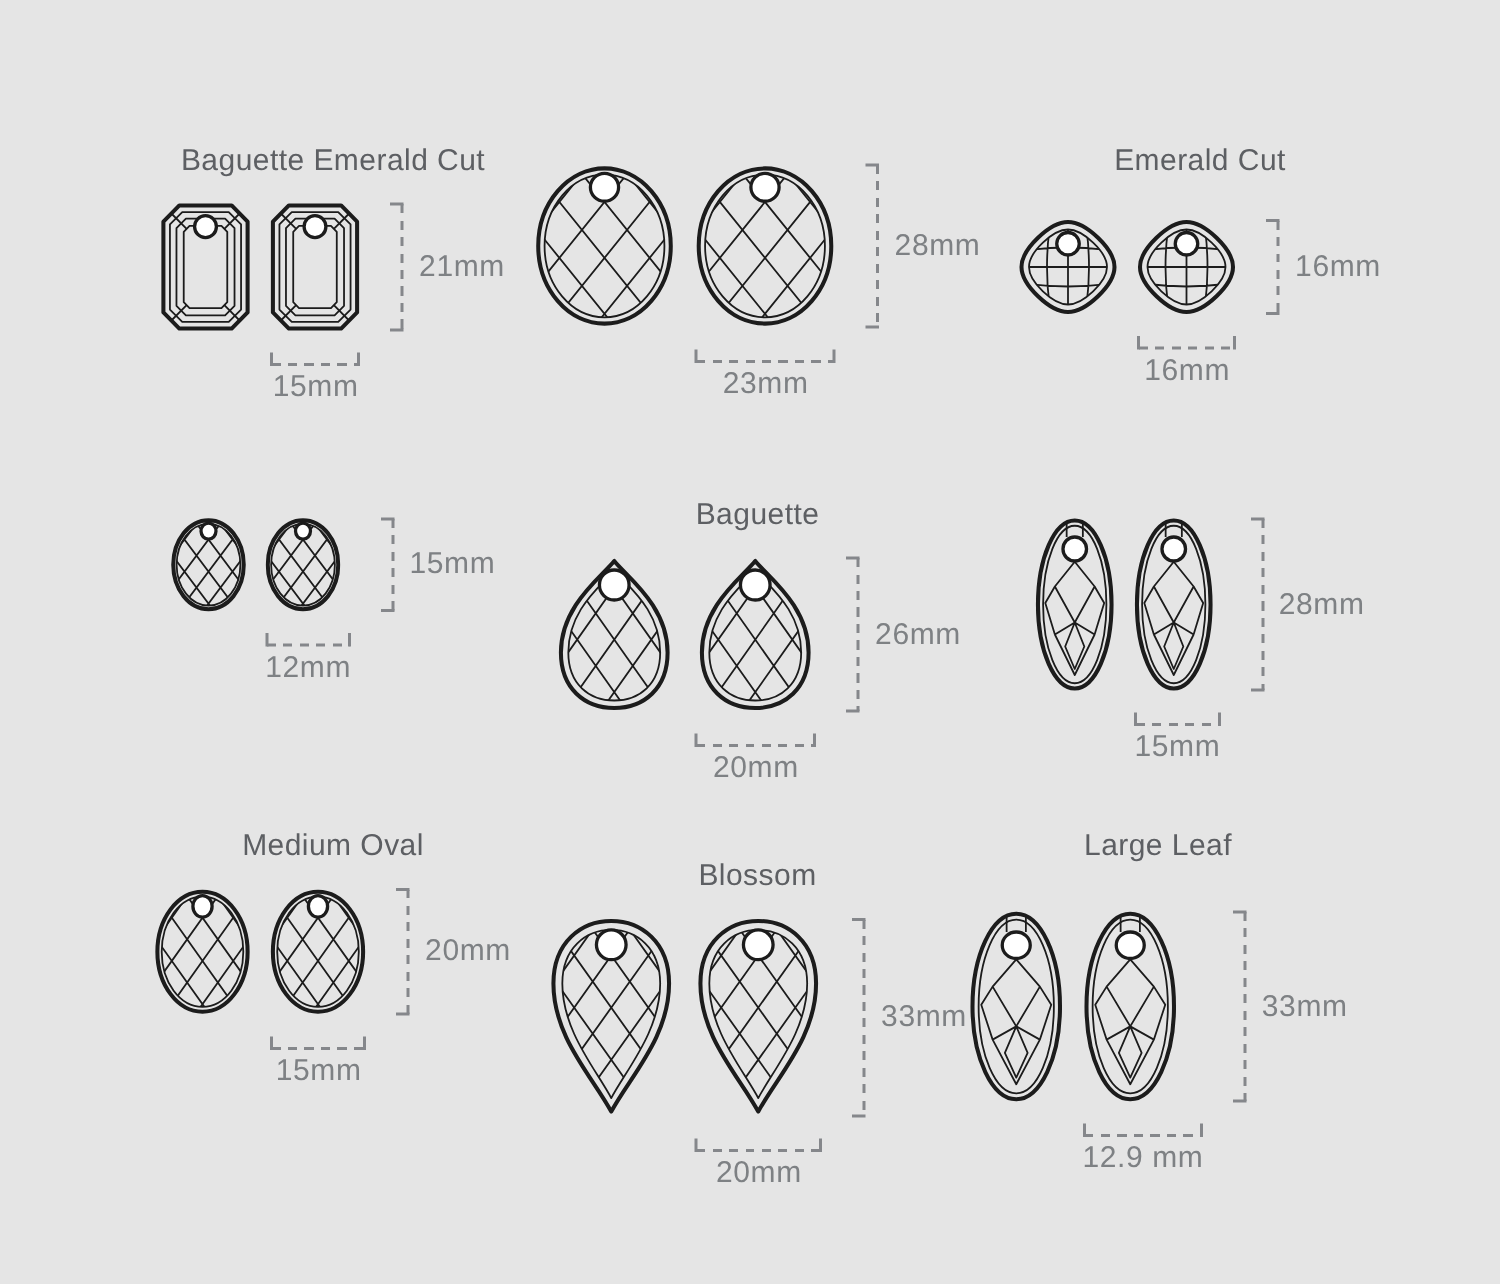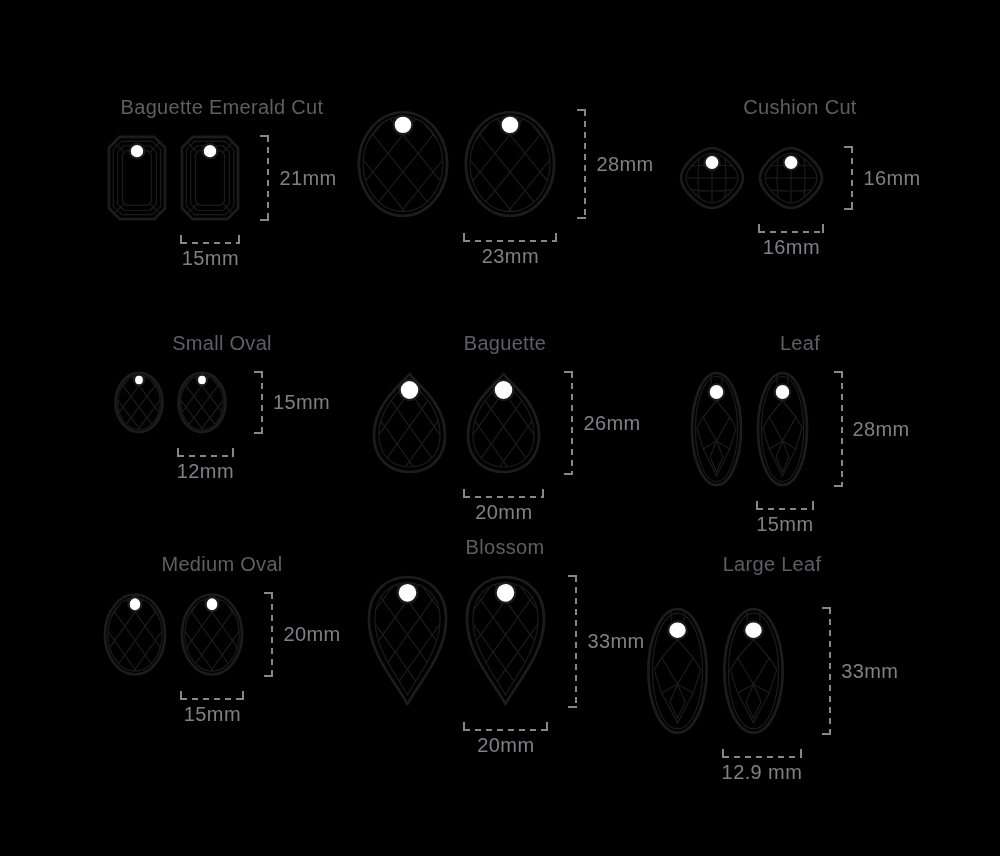--- a/index.html
+++ b/index.html
@@ -1,16 +1,16 @@
 <!DOCTYPE html>
 <html><head>
 <meta charset="utf-8">
 <style>
   html,body{margin:0;padding:0;background:#ffffff;}
-  #canvas{position:relative;width:1000px;height:856px;background:#000000;overflow:hidden;
+  #canvas{position:relative;width:1000px;height:856px;background:#e5e5e5;overflow:hidden;
           font-family:"Liberation Sans",sans-serif;}
   .cell{position:absolute;width:340px;}
   .title{margin:0;text-align:center;font-size:20px;font-weight:400;color:#5d5f63;
          letter-spacing:.3px;line-height:26px;}
   .fig{display:grid;grid-template-columns:auto auto auto auto;grid-template-rows:auto auto auto;
        justify-content:center;align-items:center;margin-top:15px;}
   .gem{display:block;}
   .g1{grid-area:1/1;}
   .g2{grid-area:1/2;margin-left:13px;}
   .vbracket{grid-area:1/3;margin-left:20px;position:relative;width:9px;}
@@ -151,21 +151,21 @@
       <div class="vlabel">28mm</div>
       <div class="wbracket">
           <span class="wt tl"></span>
           <span class="wt tr"></span>
         </div>
       <div class="wlabel">23mm</div>
     </div>
   </section>
 
   <section class="cell" style="left:630px;top:94px">
-    <h2 class="title">Cushion Cut</h2>
+    <h2 class="title">Emerald Cut</h2>
     <div class="fig" style="margin-top:26px">
       <svg class="gem g1" width="66" height="64" viewBox="0 0 66 64" preserveAspectRatio="none">
           <use href="#gem-cushion"></use>
         </svg>
       <svg class="gem g2" width="66" height="64" viewBox="0 0 66 64" preserveAspectRatio="none">
           <use href="#gem-cushion"></use>
         </svg>
       <div class="vbracket" style="height:64px">
           <span class="vt tt"></span>
           <span class="vt tb"></span>
@@ -173,21 +173,20 @@
       <div class="vlabel">16mm</div>
       <div class="wbracket">
           <span class="wt tl"></span>
           <span class="wt tr"></span>
         </div>
       <div class="wlabel">16mm</div>
     </div>
   </section>
 
   <section class="cell" style="left:52px;top:330px">
-    <h2 class="title">Small Oval</h2>
     <div class="fig">
       <svg class="gem g1" width="50" height="63" viewBox="0 0 100 118" preserveAspectRatio="none">
           <use href="#gem-oval"></use>
         </svg>
       <svg class="gem g2" width="50" height="63" viewBox="0 0 100 118" preserveAspectRatio="none">
           <use href="#gem-oval"></use>
         </svg>
       <div class="vbracket" style="height:63px">
           <span class="vt tt"></span>
           <span class="vt tb"></span>
@@ -217,21 +216,20 @@
       <div class="vlabel">26mm</div>
       <div class="wbracket">
           <span class="wt tl"></span>
           <span class="wt tr"></span>
         </div>
       <div class="wlabel">20mm</div>
     </div>
   </section>
 
   <section class="cell" style="left:630px;top:330px">
-    <h2 class="title">Leaf</h2>
     <div class="fig">
       <svg class="gem g1" width="53" height="116" viewBox="0 0 54 116" preserveAspectRatio="none">
           <use href="#gem-leaf"></use>
         </svg>
       <svg class="gem g2" width="53" height="116" viewBox="0 0 54 116" preserveAspectRatio="none">
           <use href="#gem-leaf"></use>
         </svg>
       <div class="vbracket" style="height:116px">
           <span class="vt tt"></span>
           <span class="vt tb"></span>
@@ -260,21 +258,21 @@
         </div>
       <div class="vlabel">20mm</div>
       <div class="wbracket">
           <span class="wt tl"></span>
           <span class="wt tr"></span>
         </div>
       <div class="wlabel">15mm</div>
     </div>
   </section>
 
-  <section class="cell" style="left:335px;top:534px">
+  <section class="cell" style="left:335px;top:571px">
     <h2 class="title">Blossom</h2>
     <div class="fig">
       <svg class="gem g1" width="85" height="133" viewBox="0 0 86 134" preserveAspectRatio="none">
           <use href="#gem-pear-down"></use>
         </svg>
       <svg class="gem g2" width="85" height="133" viewBox="0 0 86 134" preserveAspectRatio="none">
           <use href="#gem-pear-down"></use>
         </svg>
       <div class="vbracket" style="height:133px">
           <span class="vt tt"></span>

